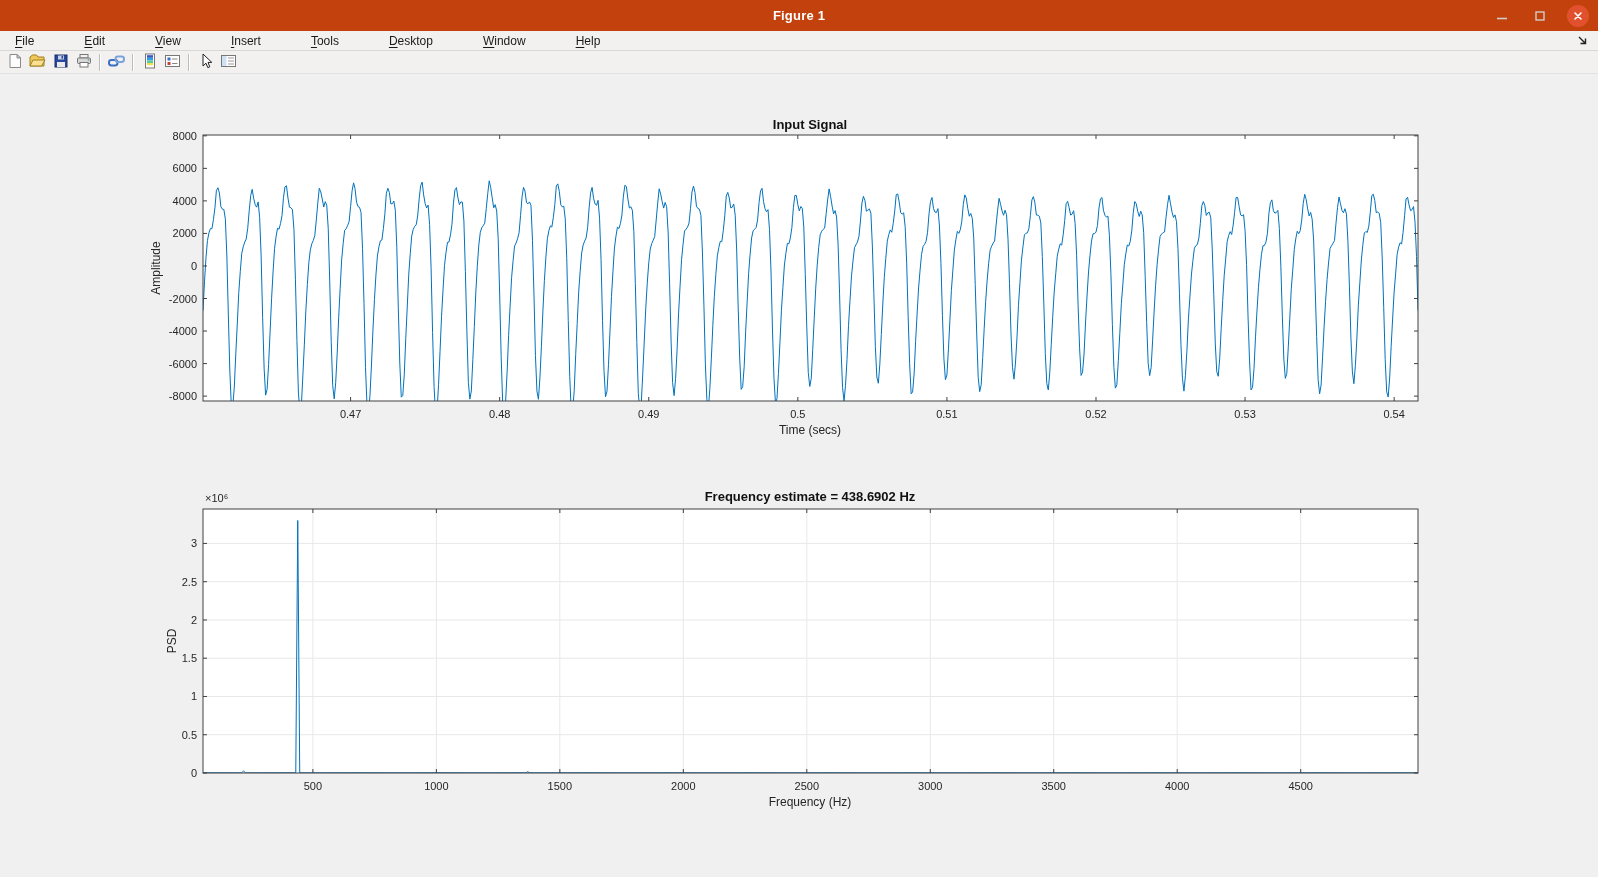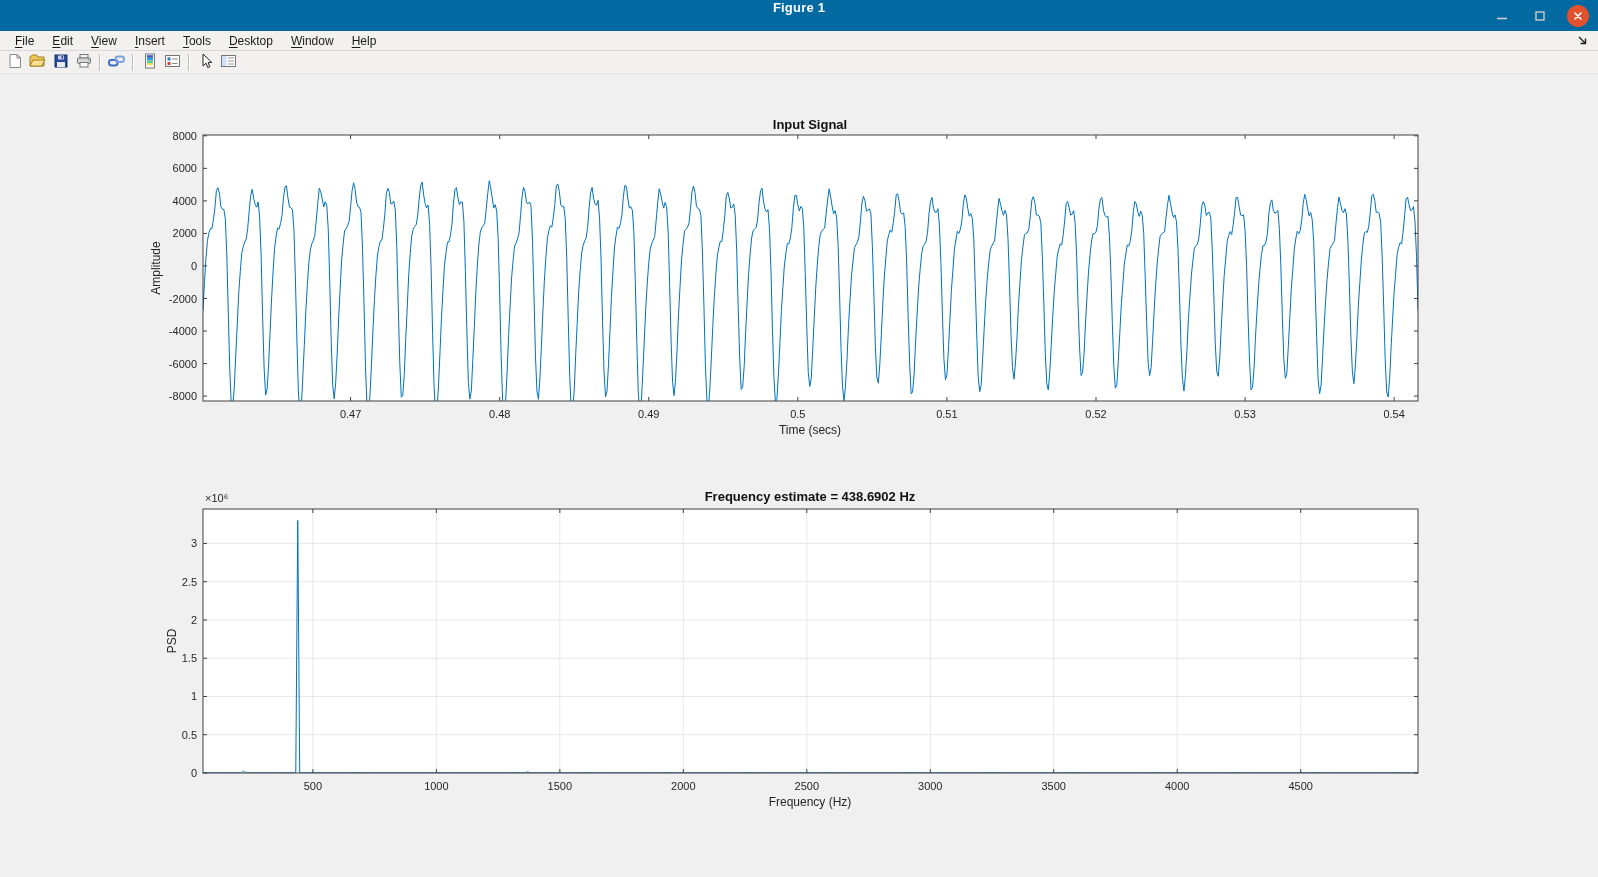--- a/index.html
+++ b/index.html
@@ -1,26 +1,26 @@
 <!DOCTYPE html>
 <html><head>
 <meta charset="utf-8">
 <style>
   html,body{margin:0;padding:0;background:#555;font-family:"Liberation Sans",sans-serif;}
   .window{width:1598px;height:877px;position:relative;background:#f0f0f0;overflow:hidden;}
 
   
-  .titlebar{height:31px;background:#0369a1;display:flex;align-items:flex-start;justify-content:center;position:relative;}
+  .titlebar{height:31px;background:#c2410c;display:flex;align-items:center;justify-content:center;position:relative;}
   .titlebar .title{color:#ffffff;font-weight:bold;font-size:13px;letter-spacing:.2px;}
   .win-controls{position:absolute;right:9px;top:0;height:31px;display:flex;align-items:center;gap:16px;}
   .win-btn{background:transparent;border:none;padding:0;margin:0;width:22px;height:22px;display:flex;align-items:center;justify-content:center;cursor:default;}
   .win-btn.close{background:#e2512e;border-radius:50%;}
 
   
-  .menubar{height:19px;background:#f2f1f0;border-bottom:1px solid #d9d8d6;display:flex;align-items:center;padding-left:6px;font-size:12px;color:#1a1a1a;position:relative;}
+  .menubar{height:19px;background:#f2f1f0;border-bottom:1px solid #d9d8d6;display:flex;align-items:center;padding-left:6px;font-size:12px;color:#1a1a1a;position:relative;gap:32px;}
   .menu-item{padding:1px 9px;cursor:default;white-space:nowrap;}
   .menu-item u{text-decoration:underline;text-underline-offset:2px;}
   .dock-btn{position:absolute;right:8px;top:2px;width:16px;height:14px;background:transparent;border:none;padding:0;display:flex;align-items:center;justify-content:center;}
 
   
   .toolbar{height:22px;background:#f2f1f0;border-bottom:1px solid #e3e2e0;display:flex;align-items:center;padding-left:3px;}
   .tb-btn{width:21px;height:20px;background:transparent;border:1px solid transparent;padding:0;margin:0 1px;display:flex;align-items:center;justify-content:center;}
   .tb-sep{width:1px;height:17px;background:#bdbcba;border-right:1px solid #ffffff;margin:0 4px;}
 
   

